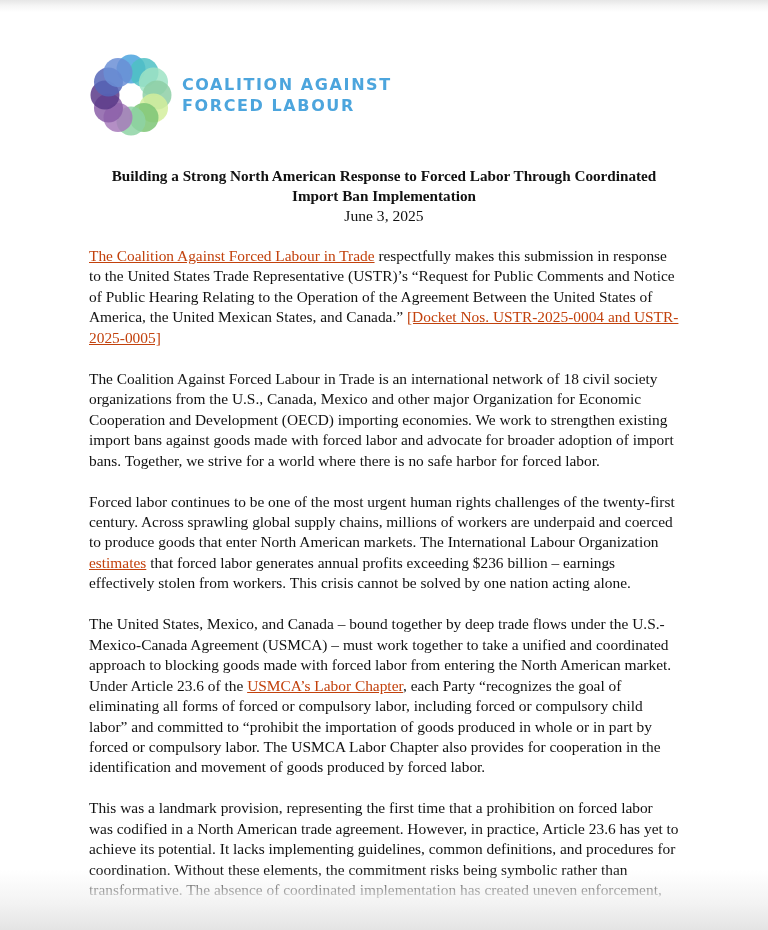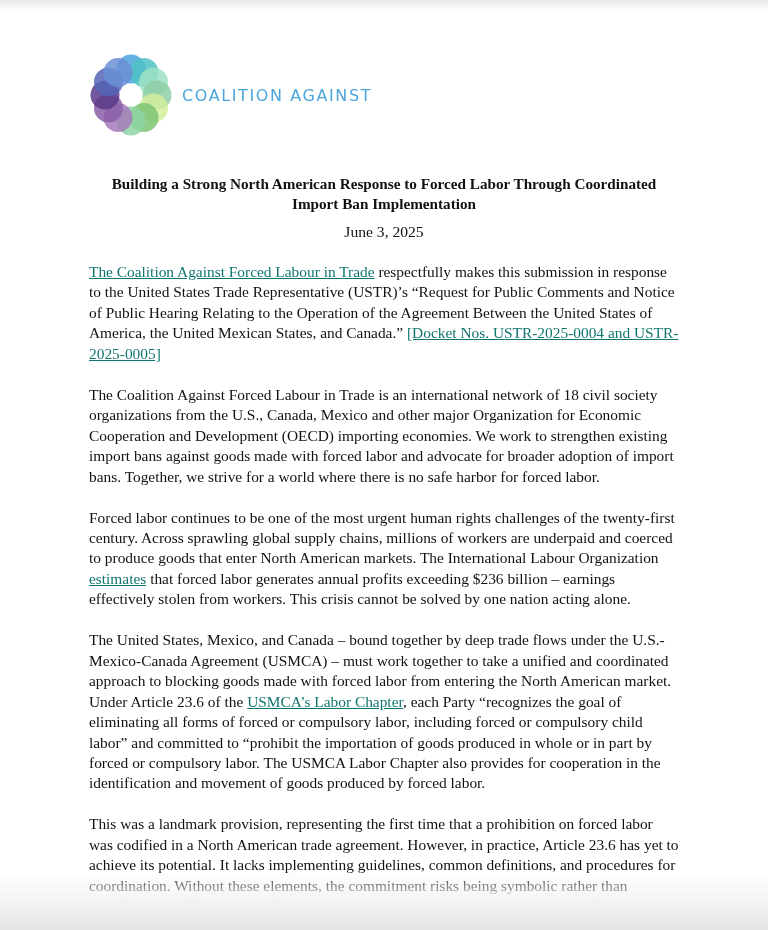--- a/index.html
+++ b/index.html
@@ -42,51 +42,51 @@
       height: 82px;
       display: block;
     }
     .logo-text {
       margin-left: 10px;
       font-family: "DejaVu Sans", "Liberation Sans", sans-serif;
       font-size: 16px;
       line-height: 21px;
       letter-spacing: 1.6px;
       color: #4ca5dd;
-      font-weight: 400;
+      font-weight: 700;
     }
     .logo-text span { display: block; white-space: nowrap; }
 
     .doc {
       position: absolute;
       left: 89px;
       top: 166px;
       width: 590px;
       font-size: 15.4px;
       line-height: 20.45px;
     }
     .title {
       text-align: center;
       font-weight: bold;
-      margin: 8px;
+      margin: 0;
       font-size: 15.2px;
       line-height: 20px;
     }
     .date {
       text-align: center;
       margin: 0 0 20px 0;
       font-size: 15.6px;
       line-height: 20px;
     }
     p.para {
       margin: 0 0 20.5px 0;
       text-align: left;
     }
     a.link {
-      color: #0f766e;
+      color: #c2410c;
       text-decoration: underline;
       text-underline-offset: 1px;
     }
   </style>
 </head>
 <body>
 
 <div class="top-shadow"></div>
 
 <div class="logo">
@@ -101,20 +101,21 @@
         <circle cx="41.00" cy="67.00" r="14.5" fill="#8ed3a4" fill-opacity="0.85"></circle>
         <circle cx="28.00" cy="63.52" r="14.5" fill="#a77bbb" fill-opacity="0.85"></circle>
         <circle cx="18.48" cy="54.00" r="14.5" fill="#8b5fa8" fill-opacity="0.85"></circle>
         <circle cx="15.00" cy="41.00" r="14.5" fill="#5b3a88" fill-opacity="0.85"></circle>
         <circle cx="18.48" cy="28.00" r="14.5" fill="#5566b8" fill-opacity="0.85"></circle>
         <circle cx="28.00" cy="18.48" r="14.5" fill="#6b8fd6" fill-opacity="0.85"></circle>
       </g>
   </svg>
   <div class="logo-text">
     <span>COALITION AGAINST</span>
+    <span>FORCED LABOUR</span>
   </div>
 </div>
 
 <div class="doc">
   <div class="title">
     <div>Building a Strong North American Response to Forced Labor Through Coordinated</div>
     <div>Import Ban Implementation</div>
   </div>
   <div class="date">June 3, 2025</div>
 

